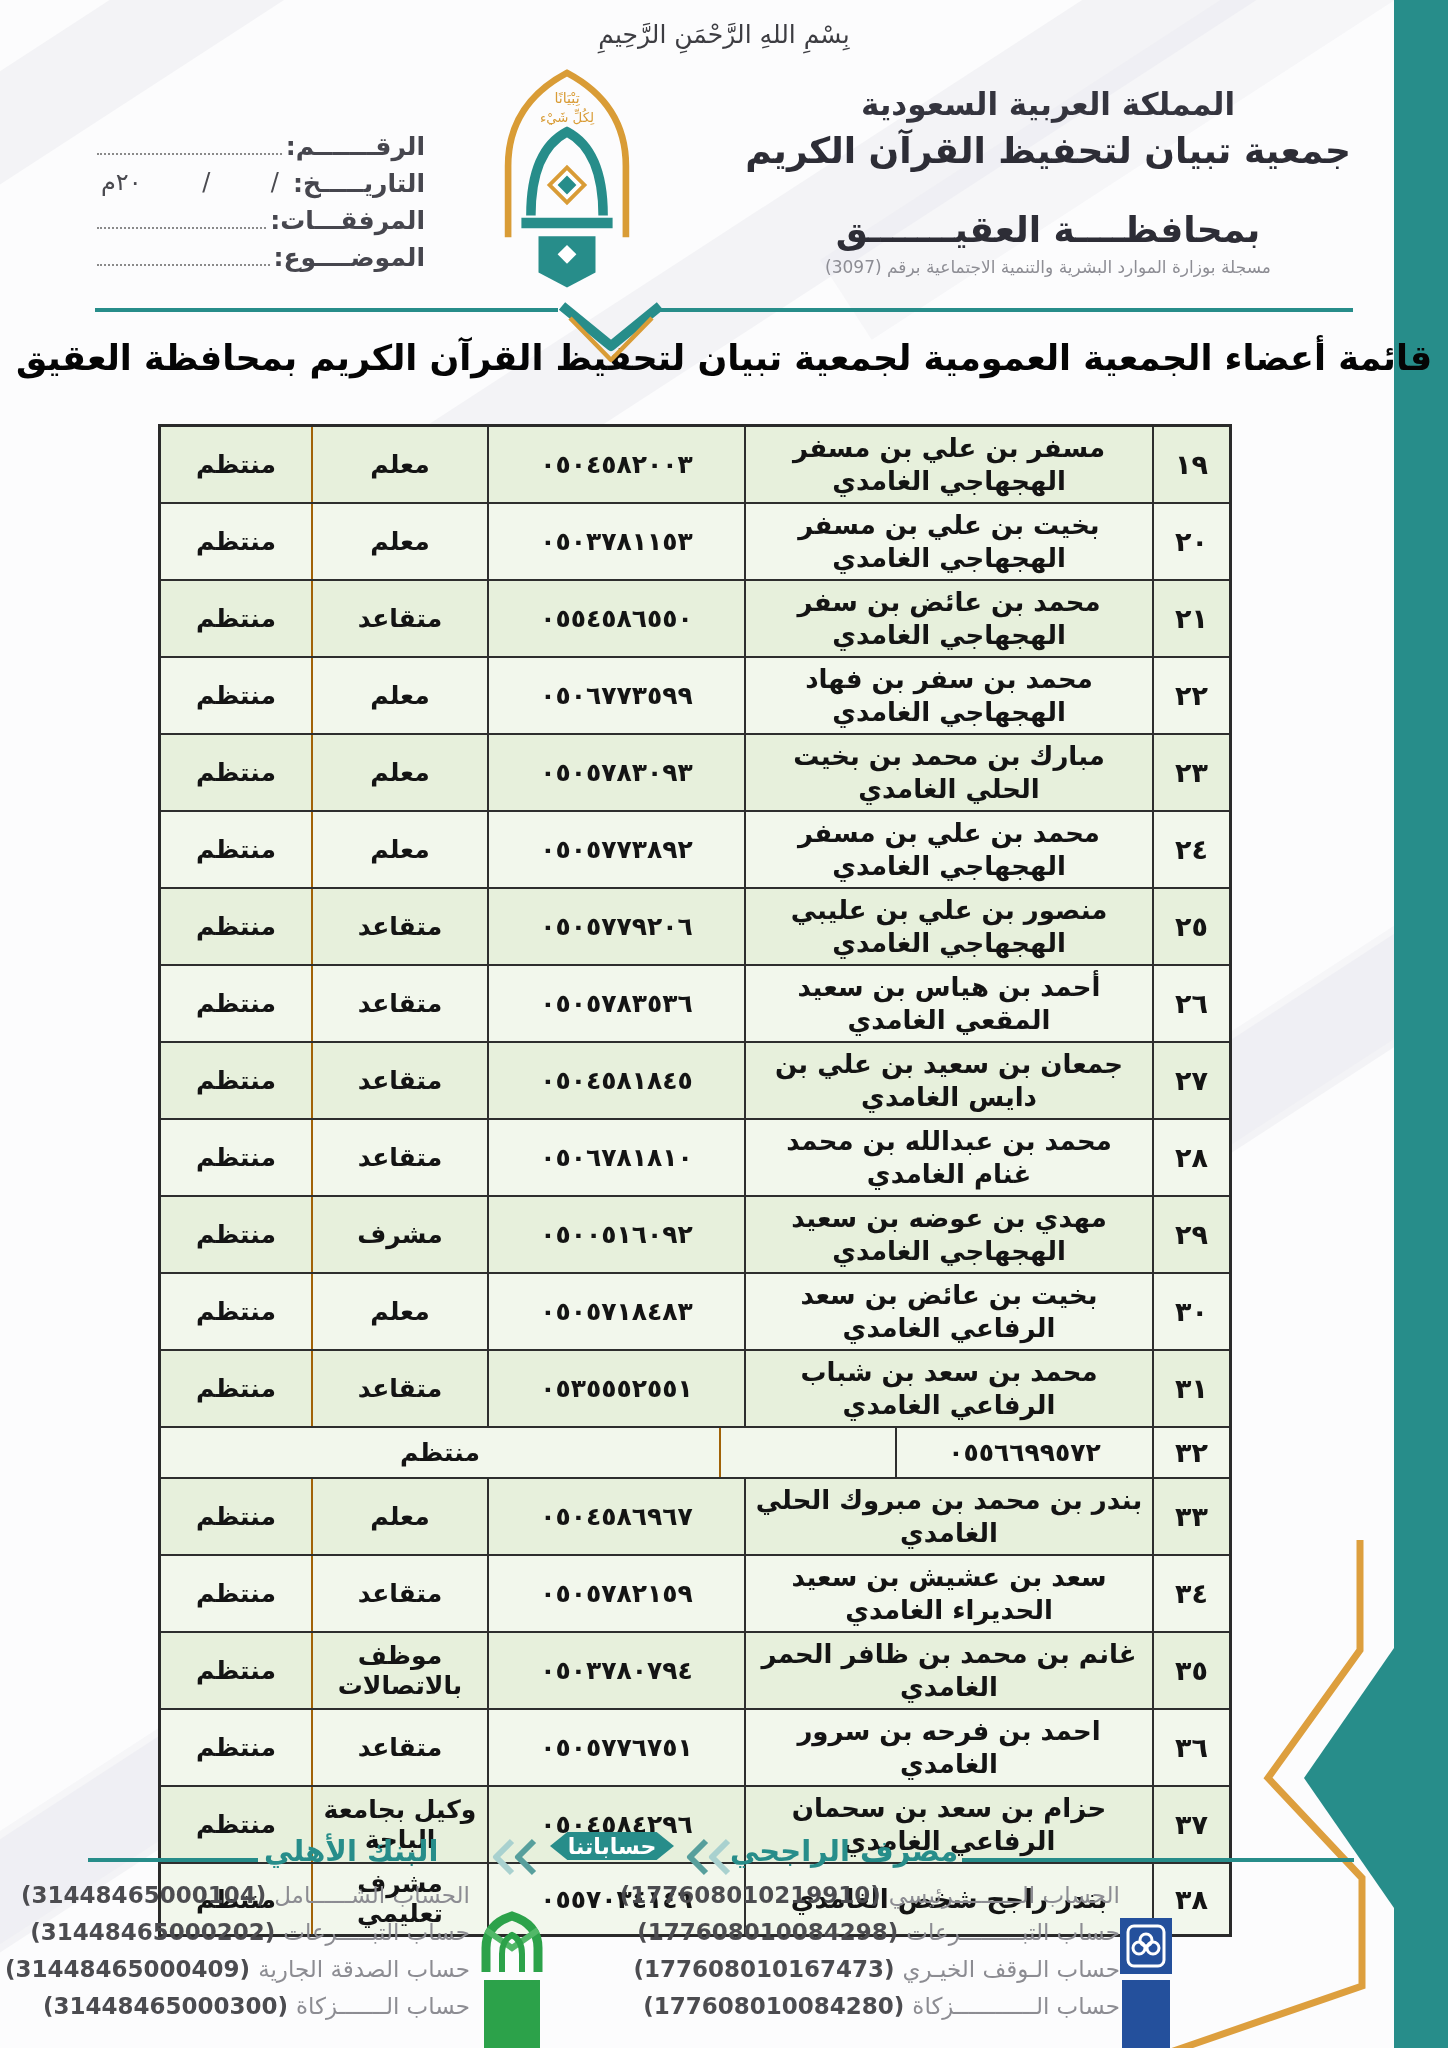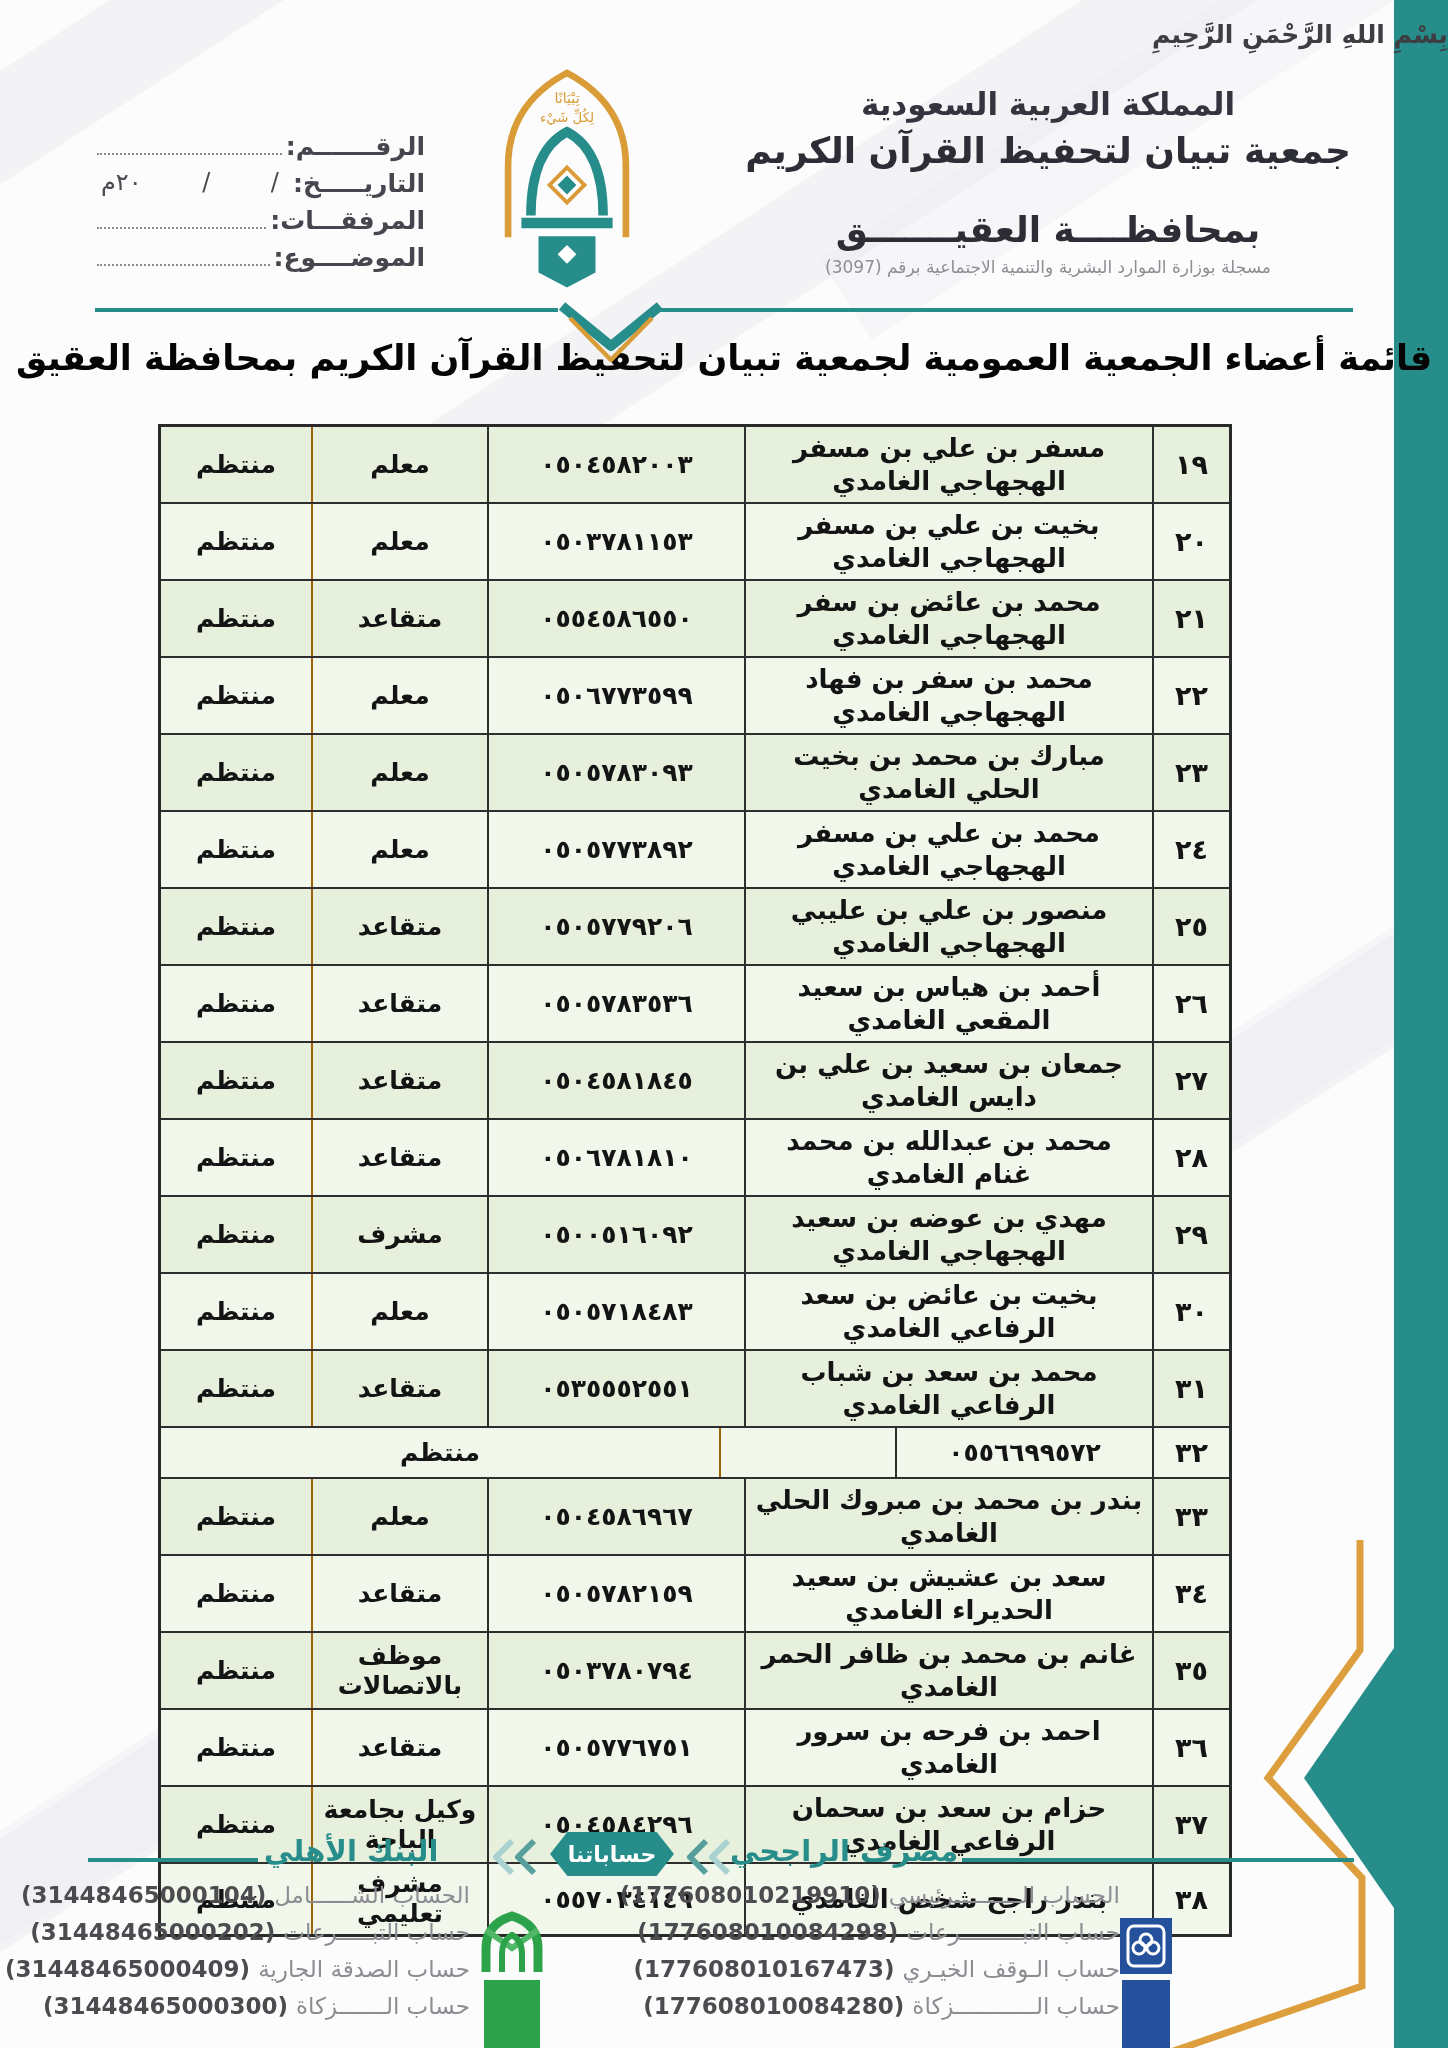--- a/index.html
+++ b/index.html
@@ -9,22 +9,22 @@
     font-family:"DejaVu Sans",sans-serif;
     color:#1c1c1f;
   }
   .abs{position:absolute;}
   
   .stripe{position:absolute;height:95px;width:2400px;background:#e9e9ee;opacity:.45;
           transform:rotate(-33deg);transform-origin:left top;z-index:0;}
   
   #edge-decor{position:absolute;top:0;right:0;z-index:1;}
   
-  #bismillah{top:20px;left:0;width:1448px;font-size:25px;color:#3d3d42;
-             letter-spacing:1px;z-index:2;font-weight:bold;}
+  #bismillah{top:20px;left:0;width:1448px;text-align:center;font-size:25px;color:#3d3d42;
+             letter-spacing:1px;z-index:2;}
   #fields{top:124px;left:95px;width:330px;z-index:2;}
   .field-row{display:flex;align-items:flex-end;direction:rtl;height:37px;}
   .field-label{font-size:25px;font-weight:700;color:#46464e;white-space:nowrap;}
   .dots{flex:1;border-bottom:2.5px dotted #8a8a8a;margin:0 4px 6px 2px;height:20px;}
   .date-vals{flex:1;display:flex;direction:rtl;justify-content:space-between;
              align-items:flex-end;padding:0 14px 2px 6px;font-size:24px;color:#4a4a50;}
   #org{top:86px;left:690px;width:716px;text-align:center;z-index:2;}
   #org .kingdom{font-size:31px;font-weight:600;color:#34343e;margin-bottom:6px;}
   #org .name{font-size:36px;font-weight:700;color:#2d2d36;line-height:1.25;}
   #org .district{font-size:36px;font-weight:700;color:#2d2d36;line-height:1.2;margin-top:35px;}
@@ -48,21 +48,21 @@
         padding:5px 8px;min-height:49px;box-sizing:border-box;font-size:25px;color:#141414;}
   .c-num{width:77px;font-weight:700;font-size:27px;border-left:2px solid #2e2e2e;}
   .c-name{width:408px;font-weight:700;font-size:26px;line-height:1.25;border-left:2px solid #2e2e2e;}
   .c-phone{width:257px;font-weight:600;border-left:2px solid #2e2e2e;}
   .c-job{width:176px;font-weight:600;line-height:1.2;border-left:2px solid #a16207;}
   .c-status{flex:1;font-weight:600;}
   
   #footer-banner{top:1832px;left:0;width:1448px;height:52px;z-index:2;}
   .bank-title{position:absolute;top:2px;font-size:29px;font-weight:700;color:#278d8a;white-space:nowrap;}
   .bank-line{position:absolute;top:26px;height:3.5px;background:#278d8a;}
-  #banner-ribbon{position:absolute;left:550px;top:0;width:124px;height:44px;background:#278d8a;
+  #banner-ribbon{position:absolute;left:550px;top:0;width:124px;height:28px;background:#278d8a;
                  clip-path:polygon(0 50%,14% 0,86% 0,100% 50%,86% 100%,14% 100%);
                  display:flex;align-items:center;justify-content:center;}
   #banner-ribbon span{color:#fff;font-size:22px;font-weight:600;}
   .chev{position:absolute;top:6px;}
   .acct-col{position:absolute;top:1882px;z-index:2;display:flex;flex-direction:column;gap:6px;}
   #rajhi-col{left:740px;width:380px;}
   #ahli-col{left:85px;width:385px;}
   .acct-row{display:flex;direction:rtl;justify-content:flex-start;align-items:baseline;
             gap:8px;height:31px;}
   .acct-label{font-size:23px;color:#8c8c92;white-space:nowrap;}

